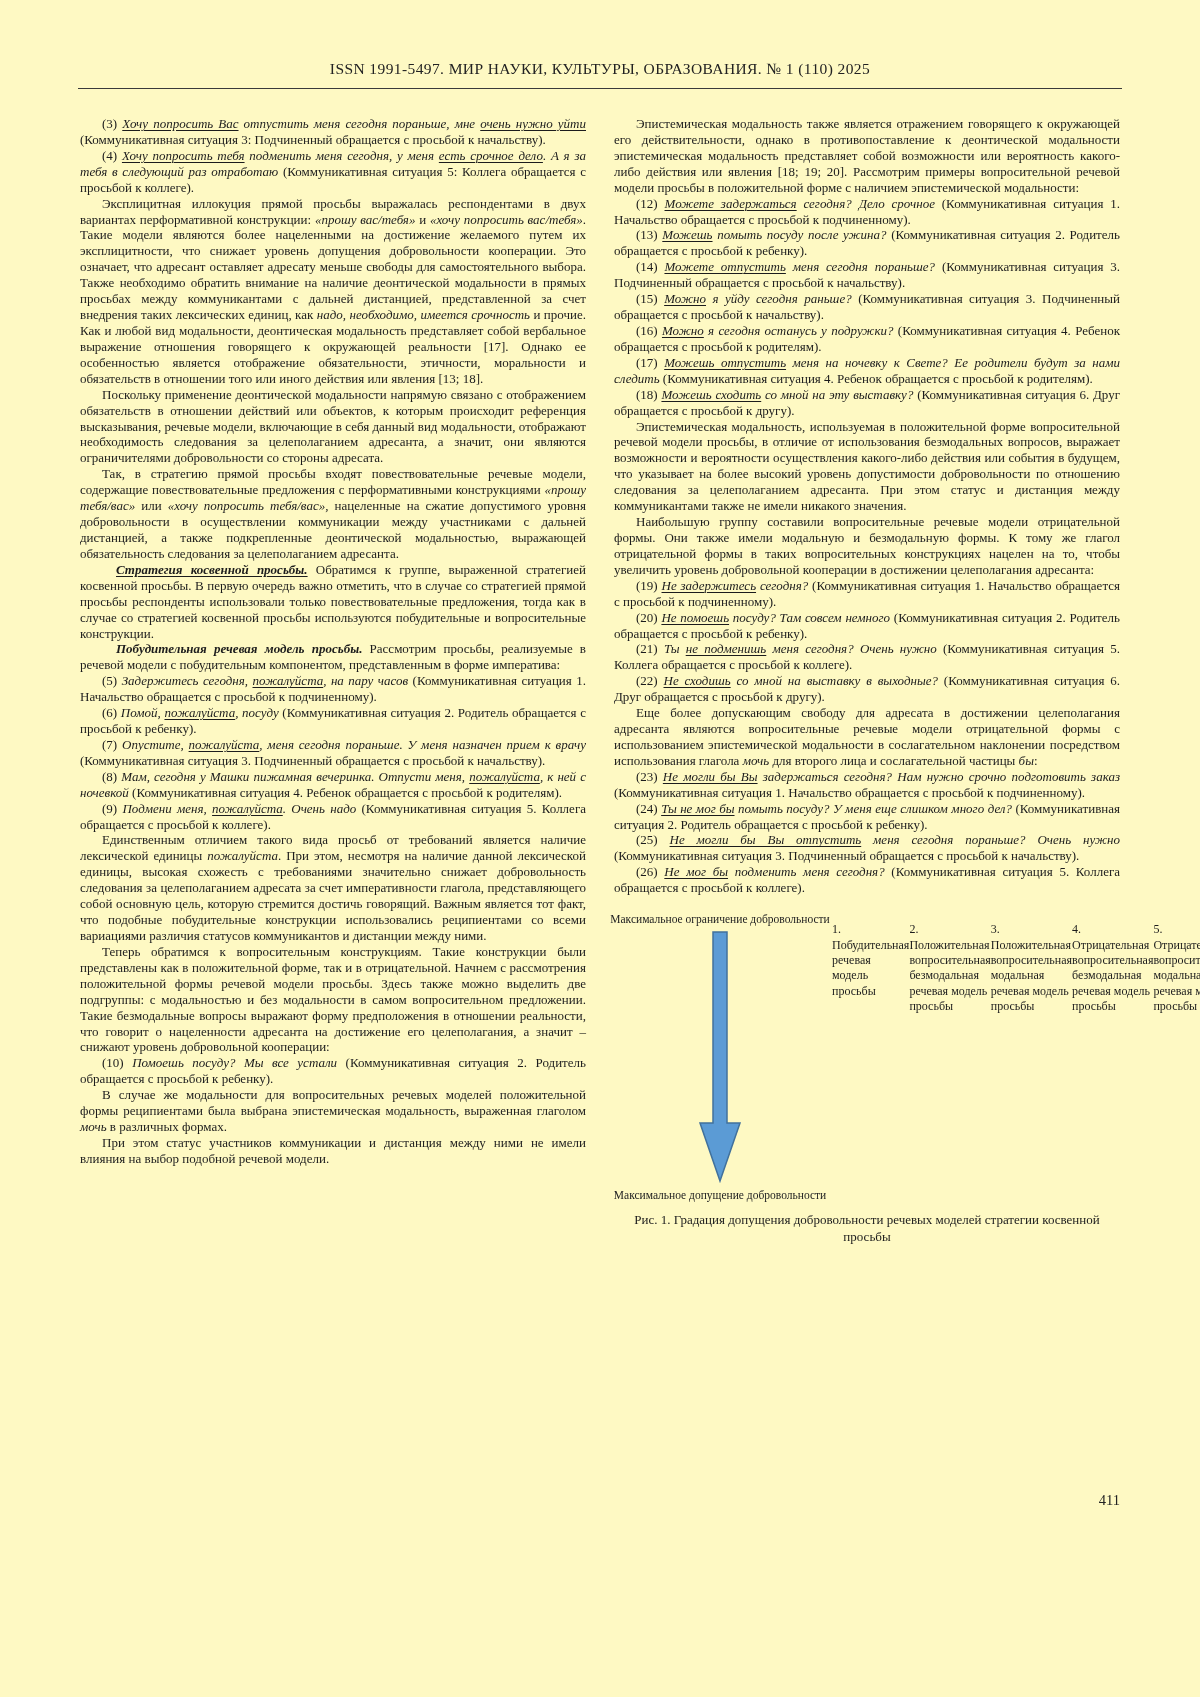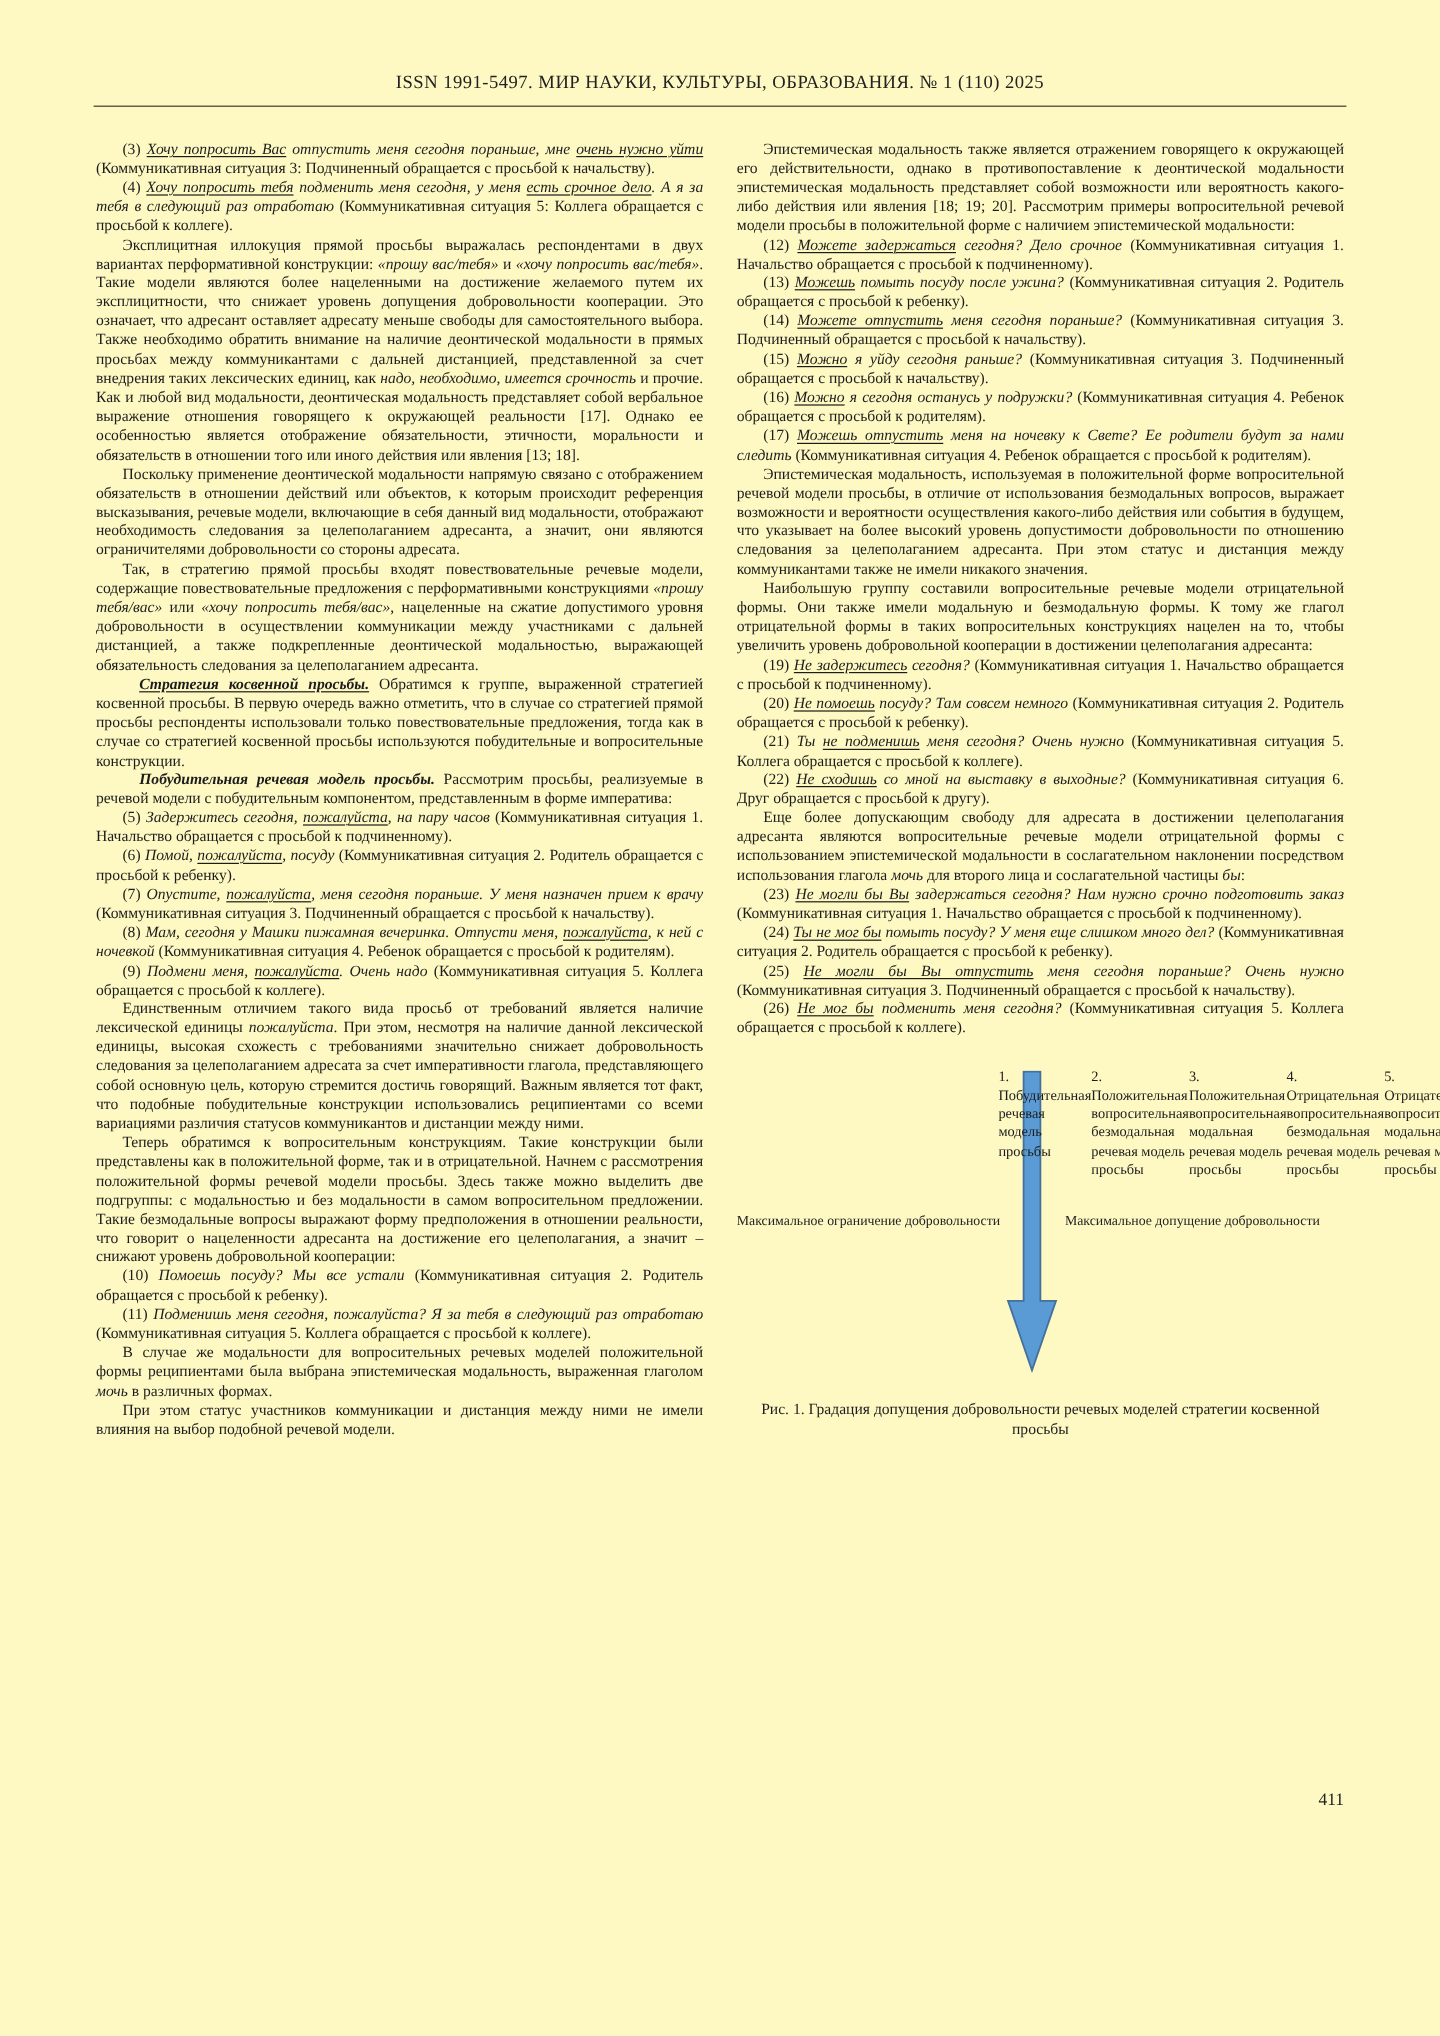--- a/index.html
+++ b/index.html
@@ -23,21 +23,21 @@
     position:absolute;top:116px;left:80px;right:80px;
     display:flex;gap:28px;
   }
   .col{width:506px;text-align:justify;font-size:13px;line-height:1.225;}
   .para{margin:0;text-indent:22px;}
   .it{font-style:italic;}
   .un{text-decoration:underline;text-underline-offset:2px;text-decoration-thickness:1px;}
   .bd{font-weight:bold;margin-left:14px;}
   
   .figure{display:flex;gap:6px;margin:16px 0 6px 0;}
-  .fig-left{width:212px;display:flex;flex-direction:row;align-items:center;gap:5px;flex-shrink:0;}
+  .fig-left{width:212px;display:flex;flex-direction:column;align-items:center;gap:5px;flex-shrink:0;}
   .fig-label{font-size:11.5px;white-space:nowrap;text-indent:0;text-align:center;color:#222;}
   .fig-arrow svg{display:block;}
   .fig-items{
     flex:1;display:flex;flex-direction:row;justify-content:space-between;
     height:266px;padding-top:10px;font-size:12px;line-height:1.28;text-align:left;
   }
   .fig-item{text-indent:0;}
   .fig-caption{margin-top:10px;text-align:center;font-size:13px;line-height:1.25;text-indent:0;}
   .page-number{
     position:absolute;top:1492px;right:80px;font-size:14.5px;color:#222;
@@ -60,34 +60,34 @@
         <p class="para"><span class="it un bd">Стратегия косвенной просьбы.</span><span> Обратимся к группе, выраженной стратегией косвенной просьбы. В первую очередь важно отметить, что в случае со стратегией прямой просьбы респонденты использовали только повествовательные предложения, тогда как в случае со стратегией косвенной просьбы используются побудительные и вопросительные конструкции.</span></p>
         <p class="para"><span class="it bd">Побудительная речевая модель просьбы.</span><span> Рассмотрим просьбы, реализуемые в речевой модели с побудительным компонентом, представленным в форме императива:</span></p>
         <p class="para"><span>(5) </span><span class="it">Задержитесь сегодня, </span><span class="it un">пожалуйста</span><span class="it">, на пару часов</span><span> (Коммуникативная ситуация 1. Начальство обращается с просьбой к подчиненному).</span></p>
         <p class="para"><span>(6) </span><span class="it">Помой, </span><span class="it un">пожалуйста</span><span class="it">, посуду</span><span> (Коммуникативная ситуация 2. Родитель обращается с просьбой к ребенку).</span></p>
         <p class="para"><span>(7) </span><span class="it">Опустите, </span><span class="it un">пожалуйста</span><span class="it">, меня сегодня пораньше. У меня назначен прием к врачу</span><span> (Коммуникативная ситуация 3. Подчиненный обращается с просьбой к начальству).</span></p>
         <p class="para"><span>(8) </span><span class="it">Мам, сегодня у Машки пижамная вечеринка. Отпусти меня, </span><span class="it un">пожалуйста</span><span class="it">, к ней с ночевкой</span><span> (Коммуникативная ситуация 4. Ребенок обращается с просьбой к родителям).</span></p>
         <p class="para"><span>(9) </span><span class="it">Подмени меня, </span><span class="it un">пожалуйста</span><span class="it">. Очень надо</span><span> (Коммуникативная ситуация 5. Коллега обращается с просьбой к коллеге).</span></p>
         <p class="para"><span>Единственным отличием такого вида просьб от требований является наличие лексической единицы </span><span class="it">пожалуйста</span><span>. При этом, несмотря на наличие данной лексической единицы, высокая схожесть с требованиями значительно снижает добровольность следования за целеполаганием адресата за счет императивности глагола, представляющего собой основную цель, которую стремится достичь говорящий. Важным является тот факт, что подобные побудительные конструкции использовались реципиентами со всеми вариациями различия статусов коммуникантов и дистанции между ними.</span></p>
         <p class="para"><span>Теперь обратимся к вопросительным конструкциям. Такие конструкции были представлены как в положительной форме, так и в отрицательной. Начнем с рассмотрения положительной формы речевой модели просьбы. Здесь также можно выделить две подгруппы: с модальностью и без модальности в самом вопросительном предложении. Такие безмодальные вопросы выражают форму предположения в отношении реальности, что говорит о нацеленности адресанта на достижение его целеполагания, а значит – снижают уровень добровольной кооперации:</span></p>
         <p class="para"><span>(10) </span><span class="it">Помоешь посуду? Мы все устали</span><span> (Коммуникативная ситуация 2. Родитель обращается с просьбой к ребенку).</span></p>
-        <p class="para"><span>(11) </span><span class="it">Подменишь меня сегодня, пожалуйста? Я за тебя в следующий раз отработаю</span><span> (Коммуникативная ситуация 5. Коллега обращается с просьбой к коллеге).</span></p>
         <p class="para"><span>В случае же модальности для вопросительных речевых моделей положительной формы реципиентами была выбрана эпистемическая модальность, выраженная глаголом </span><span class="it">мочь</span><span> в различных формах.</span></p>
         <p class="para"><span>При этом статус участников коммуникации и дистанция между ними не имели влияния на выбор подобной речевой модели.</span></p>
       </div>
 
     <div class="col">
       <div>
           <p class="para"><span>Эпистемическая модальность также является отражением говорящего к окружающей его действительности, однако в противопоставление к деонтической модальности эпистемическая модальность представляет собой возможности или вероятность какого-либо действия или явления [18; 19; 20]. Рассмотрим примеры вопросительной речевой модели просьбы в положительной форме с наличием эпистемической модальности:</span></p>
           <p class="para"><span>(12) </span><span class="it un">Можете задержаться</span><span class="it"> сегодня? Дело срочное</span><span> (Коммуникативная ситуация 1. Начальство обращается с просьбой к подчиненному).</span></p>
           <p class="para"><span>(13) </span><span class="it un">Можешь</span><span class="it"> помыть посуду после ужина?</span><span> (Коммуникативная ситуация 2. Родитель обращается с просьбой к ребенку).</span></p>
           <p class="para"><span>(14) </span><span class="it un">Можете отпустить</span><span class="it"> меня сегодня пораньше?</span><span> (Коммуникативная ситуация 3. Подчиненный обращается с просьбой к начальству).</span></p>
           <p class="para"><span>(15) </span><span class="it un">Можно</span><span class="it"> я уйду сегодня раньше?</span><span> (Коммуникативная ситуация 3. Подчиненный обращается с просьбой к начальству).</span></p>
           <p class="para"><span>(16) </span><span class="it un">Можно</span><span class="it"> я сегодня останусь у подружки?</span><span> (Коммуникативная ситуация 4. Ребенок обращается с просьбой к родителям).</span></p>
           <p class="para"><span>(17) </span><span class="it un">Можешь отпустить</span><span class="it"> меня на ночевку к Свете? Ее родители будут за нами следить</span><span> (Коммуникативная ситуация 4. Ребенок обращается с просьбой к родителям).</span></p>
+          <p class="para"><span>(18) </span><span class="it un">Можешь сходить</span><span class="it"> со мной на эту выставку?</span><span> (Коммуникативная ситуация 6. Друг обращается с просьбой к другу).</span></p>
           <p class="para"><span>Эпистемическая модальность, используемая в положительной форме вопросительной речевой модели просьбы, в отличие от использования безмодальных вопросов, выражает возможности и вероятности осуществления какого-либо действия или события в будущем, что указывает на более высокий уровень допустимости добровольности по отношению следования за целеполаганием адресанта. При этом статус и дистанция между коммуникантами также не имели никакого значения.</span></p>
           <p class="para"><span>Наибольшую группу составили вопросительные речевые модели отрицательной формы. Они также имели модальную и безмодальную формы. К тому же глагол отрицательной формы в таких вопросительных конструкциях нацелен на то, чтобы увеличить уровень добровольной кооперации в достижении целеполагания адресанта:</span></p>
           <p class="para"><span>(19) </span><span class="it un">Не задержитесь</span><span class="it"> сегодня?</span><span> (Коммуникативная ситуация 1. Начальство обращается с просьбой к подчиненному).</span></p>
           <p class="para"><span>(20) </span><span class="it un">Не помоешь</span><span class="it"> посуду? Там совсем немного</span><span> (Коммуникативная ситуация 2. Родитель обращается с просьбой к ребенку).</span></p>
           <p class="para"><span>(21) </span><span class="it">Ты </span><span class="it un">не подменишь</span><span class="it"> меня сегодня? Очень нужно</span><span> (Коммуникативная ситуация 5. Коллега обращается с просьбой к коллеге).</span></p>
           <p class="para"><span>(22) </span><span class="it un">Не сходишь</span><span class="it"> со мной на выставку в выходные?</span><span> (Коммуникативная ситуация 6. Друг обращается с просьбой к другу).</span></p>
           <p class="para"><span>Еще более допускающим свободу для адресата в достижении целеполагания адресанта являются вопросительные речевые модели отрицательной формы с использованием эпистемической модальности в сослагательном наклонении посредством использования глагола </span><span class="it">мочь</span><span> для второго лица и сослагательной частицы </span><span class="it">бы</span><span>:</span></p>
           <p class="para"><span>(23) </span><span class="it un">Не могли бы Вы</span><span class="it"> задержаться сегодня? Нам нужно срочно подготовить заказ</span><span> (Коммуникативная ситуация 1. Начальство обращается с просьбой к подчиненному).</span></p>
           <p class="para"><span>(24) </span><span class="it un">Ты не мог бы</span><span class="it"> помыть посуду? У меня еще слишком много дел?</span><span> (Коммуникативная ситуация 2. Родитель обращается с просьбой к ребенку).</span></p>
           <p class="para"><span>(25) </span><span class="it un">Не могли бы Вы отпустить</span><span class="it"> меня сегодня пораньше? Очень нужно</span><span> (Коммуникативная ситуация 3. Подчиненный обращается с просьбой к начальству).</span></p>

